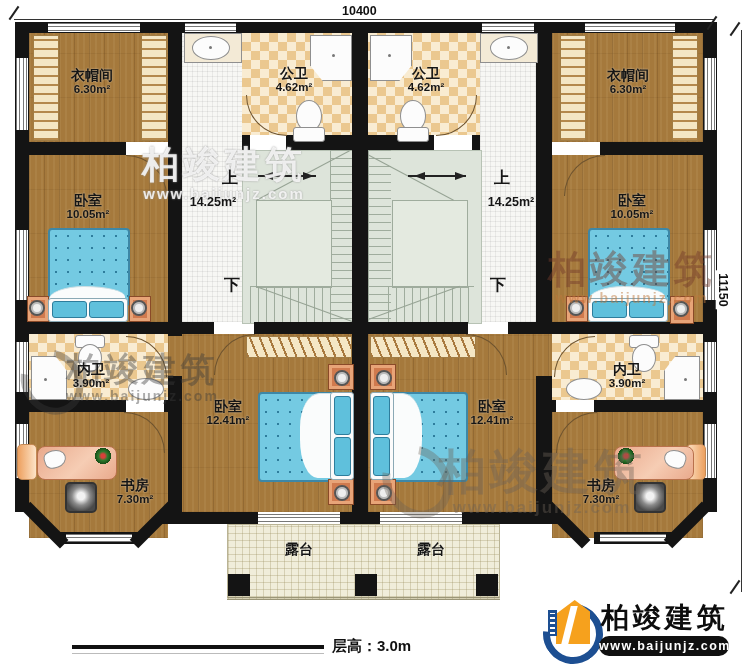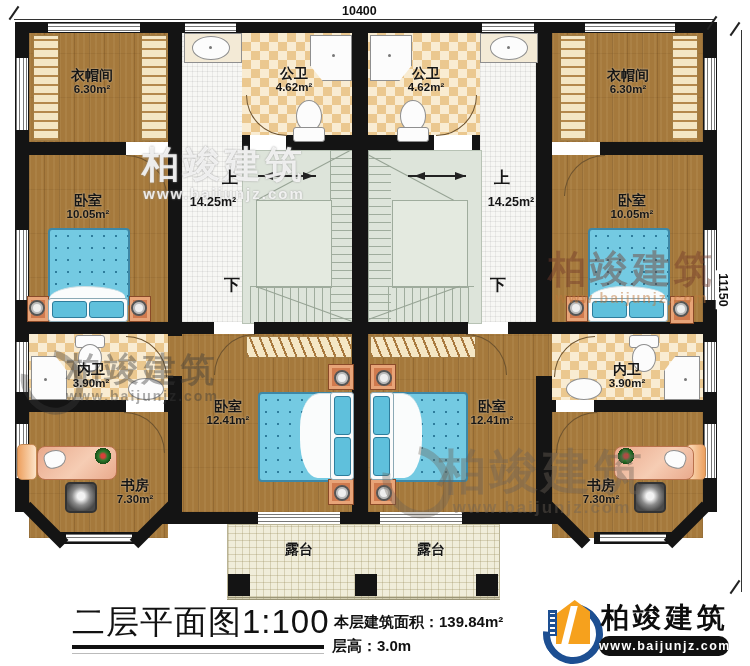--- a/index.html
+++ b/index.html
@@ -361,28 +361,22 @@
     <div class="rname">书房</div>
     <div class="rarea">7.30m²</div>
   </div>
   <div class="rlabel" style="left:259px;top:542px;width:80px;">
     <div class="rname">露台</div>
   </div>
   <div class="rlabel" style="left:391px;top:542px;width:80px;">
     <div class="rname">露台</div>
   </div>
 
-  <div class="ftitle">
-    <span>二层平面图</span><span>1:100</span>
-  </div>
   <div class="funder1"></div>
   <div class="funder2"></div>
-  <div class="finfo" style="left:334px;top:613px;">
-    <span>本层建筑面积：</span><span>139.84m²</span>
-  </div>
   <div class="finfo" style="left:332px;top:637px;">
     <span>层高：</span><span>3.0m</span>
   </div>
   <div class="lmark-arc"></div>
   <div class="lmark-bldg"></div>
   <div class="lmark-notch"></div>
   <div class="lmark-col"></div>
   <div class="logo-co">柏竣建筑</div>
   <div class="logo-web">www.baijunjz.com</div>
 

